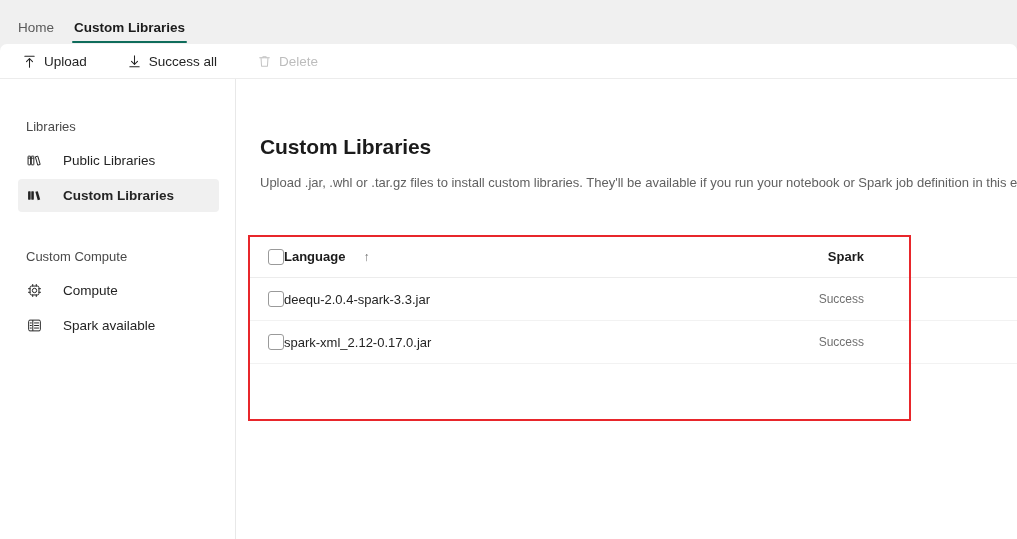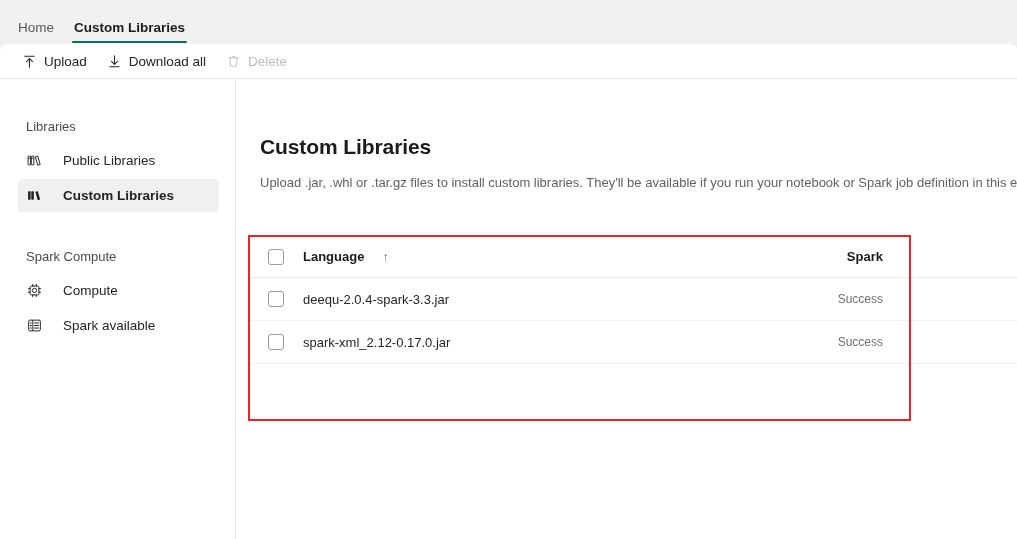--- a/index.html
+++ b/index.html
@@ -55,21 +55,21 @@
   
   .toolbar {
     position: absolute;
     left: 0; top: 44px;
     width: 1017px; height: 35px;
     background: #ffffff;
     border-radius: 7px 7px 0 0;
     display: flex;
     align-items: center;
     padding-left: 12px;
-    gap: 0;
+    gap: 20px;
     border-bottom: 1px solid #ececec;
   }
   .tb-btn {
     display: flex;
     align-items: center;
     gap: 7px;
     height: 27px;
     padding: 0 10px;
     border-radius: 4px;
     font-size: 13.5px;
@@ -187,21 +187,20 @@
   }
   .cbx {
     width: 16px; height: 16px;
     border: 1px solid #9a9a9a;
     border-radius: 3px;
     background: #ffffff;
     flex: none;
     cursor: pointer;
   }
   .c-lang {
-    margin-left: 19px;
     font-size: 13px;
     color: #242424;
     flex: none;
     width: 520px;
     display: flex;
     align-items: center;
     gap: 18px;
   }
   .sort-arrow {
     font-size: 12px;
@@ -252,21 +251,21 @@
   </div>
 
   <div class="tb-btn">
     <span>
       <svg width="15" height="15" viewBox="0 0 16 16" fill="none">
         <path d="M8 2v9" stroke="#242424" stroke-width="1.1" stroke-linecap="round"></path>
         <path d="M4.8 7.8L8 11l3.2-3.2" stroke="#242424" stroke-width="1.1" stroke-linecap="round" stroke-linejoin="round"></path>
         <path d="M3 13.6h10" stroke="#242424" stroke-width="1.1" stroke-linecap="round"></path>
       </svg>
     </span>
-    <span>Download all</span>
+    <span>Success all</span>
   </div>
 
   <div class="tb-btn disabled">
     <span>
       <svg width="15" height="15" viewBox="0 0 16 16" fill="none">
         <path d="M2.8 4h10.4" stroke="#c4c4c4" stroke-width="1.1" stroke-linecap="round"></path>
         <path d="M6.3 4V2.9h3.4V4" stroke="#c4c4c4" stroke-width="1.1" stroke-linecap="round" stroke-linejoin="round"></path>
         <path d="M4.3 4l.55 9h6.3L11.7 4" stroke="#c4c4c4" stroke-width="1.1" stroke-linecap="round" stroke-linejoin="round"></path>
       </svg>
     </span>
@@ -297,21 +296,21 @@
       <span class="nav-ico">
         <svg width="17" height="17" viewBox="0 0 18 18" fill="none">
           <rect x="2.2" y="4.4" width="2.7" height="9.2" rx="0.5" fill="#242424"></rect>
           <rect x="5.6" y="4.4" width="2.7" height="9.2" rx="0.5" fill="#242424"></rect>
           <path d="M9.9 5.1l2.6-.7 2.5 8.8-2.6.7z" fill="#242424"></path>
         </svg>
       </span>
       <span>Custom Libraries</span>
     </div>
 
-    <div class="nav-group-label">Spark Compute</div>
+    <div class="nav-group-label">Custom Compute</div>
 
     <div class="nav-item">
       <span class="nav-ico">
         <svg width="17" height="17" viewBox="0 0 18 18" fill="none">
           <rect x="4.3" y="4.3" width="9.4" height="9.4" rx="1.6" stroke="#242424" stroke-width="1.05"></rect>
           <circle cx="9" cy="9" r="2.3" stroke="#242424" stroke-width="1.05"></circle>
           <path d="M7.1 4.3V2.6M10.9 4.3V2.6M7.1 13.7v1.7M10.9 13.7v1.7M4.3 7.1H2.6M4.3 10.9H2.6M13.7 7.1h1.7M13.7 10.9h1.7" stroke="#242424" stroke-width="1.05" stroke-linecap="round"></path>
         </svg>
       </span>
       <span>Compute</span>

